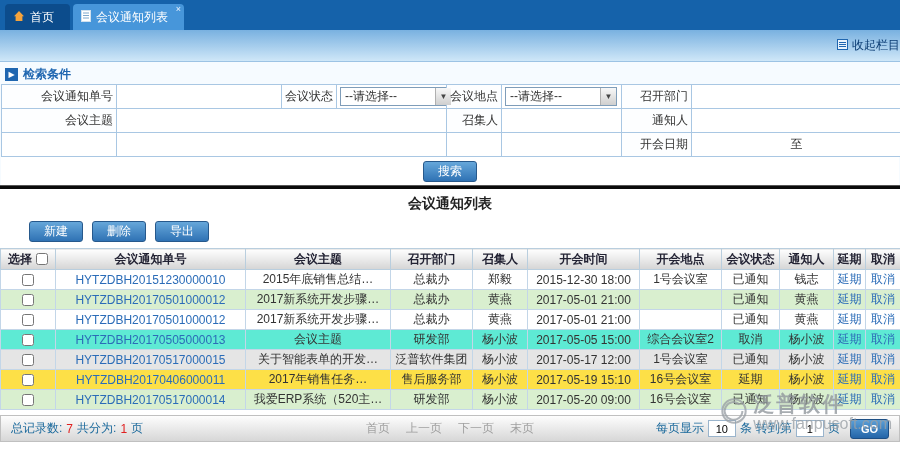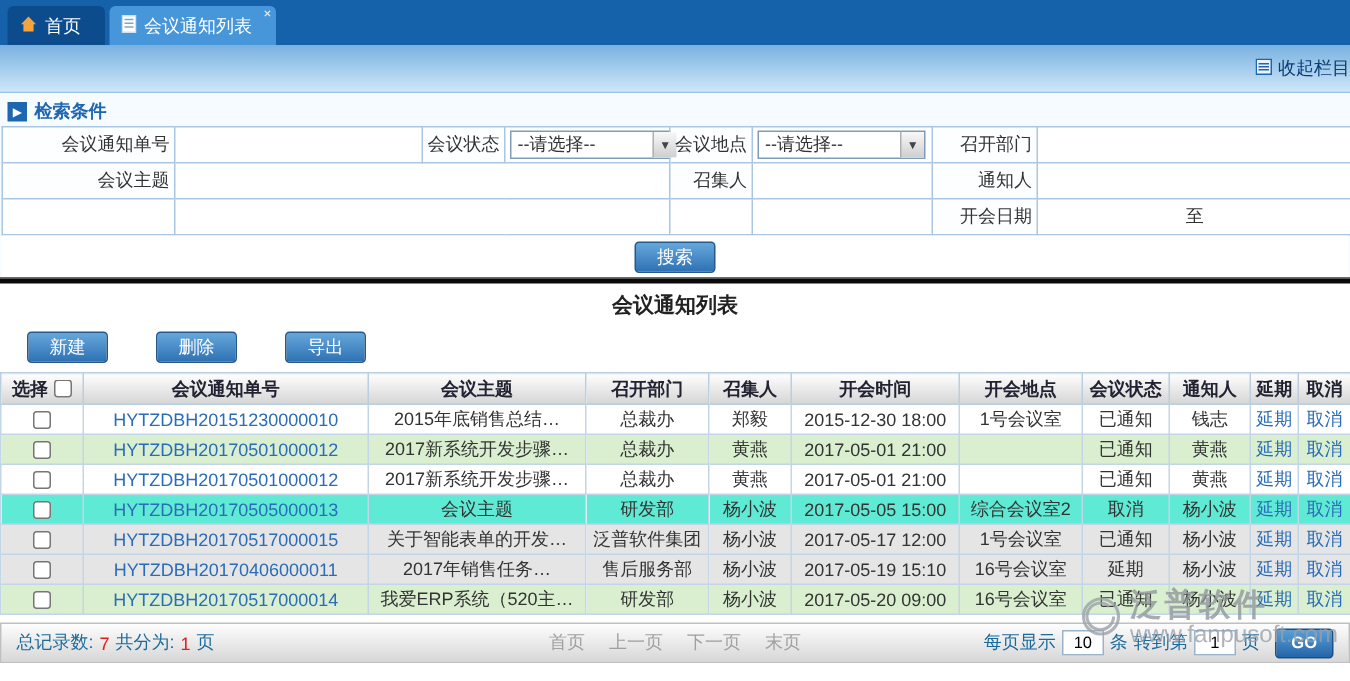--- a/index.html
+++ b/index.html
@@ -34,21 +34,21 @@
                  font-size:8px; color:#444; display:flex; align-items:center; justify-content:center; }
   .date-wrap{ display:flex; align-items:center; justify-content:center; gap:6px; }
   .date-input{ width:80px; height:18px; border:none; outline:none; background:transparent; }
   .search-btn-row{ height:28px; display:flex; align-items:center; justify-content:center; background:#fff; }
   .btn-blue{ background:linear-gradient(#66a7da,#2f72b4); color:#fff; border:1px solid #27598c; border-radius:3px;
              height:21px; padding:0 14px; font-size:12px; cursor:pointer; }
   .divider{ height:4px; background:#0a0a0a; border-top:1px solid #555; }
 
   
   .list-title{ text-align:center; font-weight:bold; font-size:14px; color:#222; margin:6px 0 8px 0; }
-  .action-row{ display:flex; gap:32px; padding-left:18px; margin-bottom:6px; }
+  .action-row{ display:flex; gap:9px; padding-left:1px; margin-bottom:6px;margin-left:28px; }
   table.grid{ width:100%; border-collapse:collapse; table-layout:fixed; }
   table.grid th{ background:linear-gradient(#fefefe,#d5d5d5); border:1px solid #b9cede; height:21px;
                  font-weight:bold; color:#223; font-size:12px; white-space:nowrap; overflow:hidden; }
   table.grid td{ border:1px solid #c3d6e8; height:20px; text-align:center; font-size:12px;
                  white-space:nowrap; overflow:hidden; text-overflow:ellipsis; }
   .th-wrap{ display:inline-flex; align-items:center; gap:4px; }
   .lnk{ color:#2b6cb8; cursor:pointer; }
   input[type=checkbox]{ width:12px; height:12px; margin:0; vertical-align:middle; }
 
   
@@ -278,21 +278,21 @@
           <td><span>关于智能表单的开发…</span></td>
           <td><span>泛普软件集团</span></td>
           <td><span>杨小波</span></td>
           <td><span>2017-05-17 12:00</span></td>
           <td><span>1号会议室</span></td>
           <td><span>已通知</span></td>
           <td><span>杨小波</span></td>
           <td><span class="lnk">延期</span></td>
           <td><span class="lnk">取消</span></td>
         </tr>
-        <tr style="background: #e5e5e5;">
+        <tr style="background: #fde047;">
           <td><input type="checkbox" style=""></td>
           <td><span class="lnk">HYTZDBH20170406000011</span></td>
           <td><span>2017年销售任务…</span></td>
           <td><span>售后服务部</span></td>
           <td><span>杨小波</span></td>
           <td><span>2017-05-19 15:10</span></td>
           <td><span>16号会议室</span></td>
           <td><span>延期</span></td>
           <td><span>杨小波</span></td>
           <td><span class="lnk">延期</span></td>

